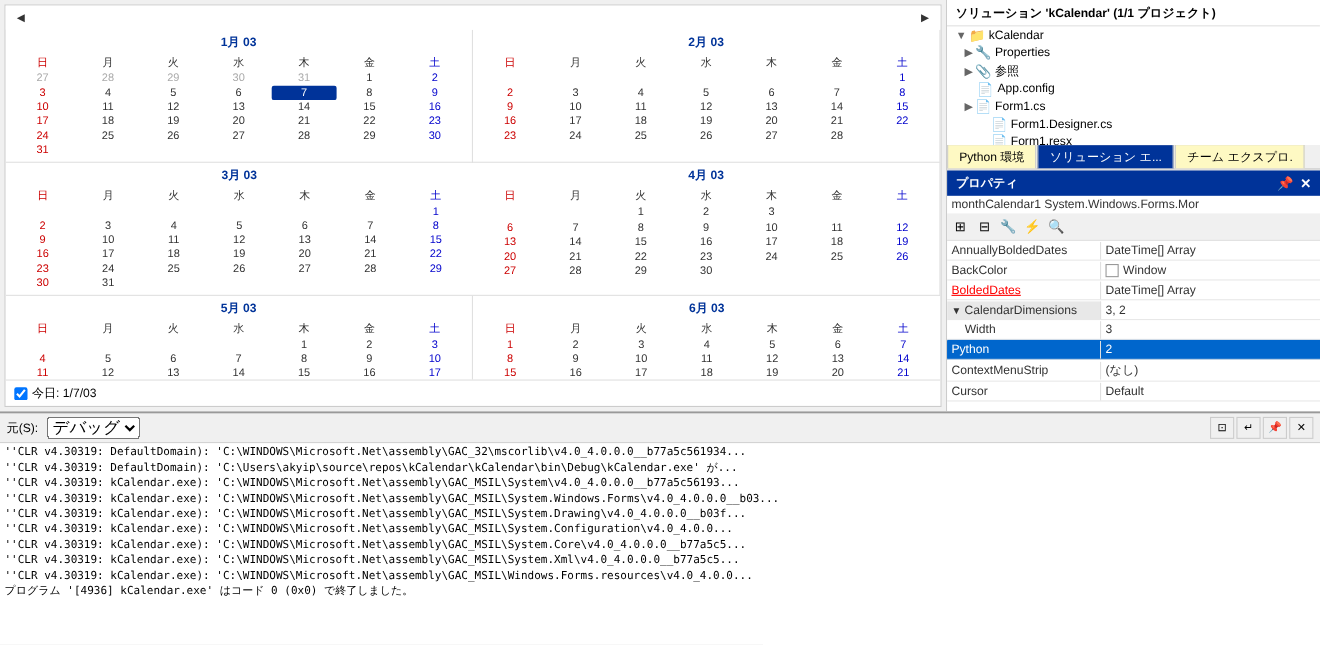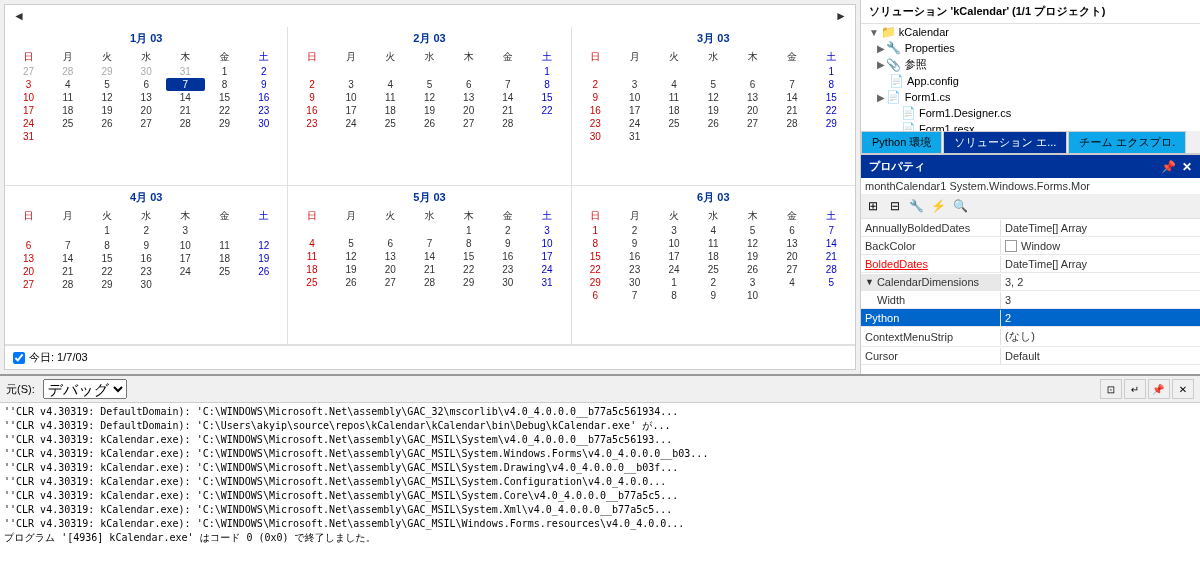--- a/index.html
+++ b/index.html
@@ -4,21 +4,21 @@
   <style>
     * { margin: 0; padding: 0; box-sizing: border-box; }
     body { width: 1200px; height: 586px; overflow: hidden; font-family: 'MS UI Gothic', 'Meiryo', sans-serif; font-size: 11px; background: #f0f0f0; display: flex; flex-direction: column; }
 
     .main-area { display: flex; flex: 1; overflow: hidden; }
 
     
     .calendar-panel { flex: 1; background: white; border: 1px solid #ccc; margin: 4px; display: flex; flex-direction: column; overflow: hidden; }
     .calendar-header { display: flex; align-items: center; justify-content: space-between; padding: 4px 8px; background: white; }
     .calendar-nav-btn { background: none; border: none; cursor: pointer; font-size: 12px; color: #333; }
-    .calendars-grid { display: grid; grid-template-columns: repeat(3, 1fr); flex: 1; overflow: hidden; }
+    .calendars-grid { display: grid; grid-template-columns: repeat(2, 1fr); flex: 1; overflow: hidden; }
     .month-calendar { border-right: 1px solid #e0e0e0; border-bottom: 1px solid #e0e0e0; padding: 4px; }
     .month-calendar:nth-child(3), .month-calendar:nth-child(6) { border-right: none; }
     .month-title { text-align: center; font-size: 11px; color: #003399; margin-bottom: 3px; font-weight: bold; }
     .cal-table { width: 100%; border-collapse: collapse; }
     .cal-table th { font-size: 10px; text-align: center; padding: 1px 2px; color: #333; font-weight: normal; }
     .cal-table th.sunday { color: #cc0000; }
     .cal-table th.saturday { color: #0000cc; }
     .cal-table td { font-size: 10px; text-align: center; padding: 1px 2px; color: #333; cursor: pointer; }
     .cal-table td.sunday { color: #cc0000; }
     .cal-table td.saturday { color: #0000cc; }
@@ -33,21 +33,21 @@
     
     .solution-explorer { flex: 1; background: white; overflow: auto; }
     .solution-header { background: white; padding: 4px 8px; font-size: 11px; font-weight: bold; border-bottom: 1px solid #e0e0e0; }
     .tree-item { display: flex; align-items: center; padding: 1px 0; cursor: pointer; white-space: nowrap; }
     .tree-icon { margin-right: 3px; font-size: 12px; }
     .tree-label { font-size: 11px; }
     .expand-btn { font-size: 10px; color: #666; margin-right: 2px; cursor: pointer; }
 
     
     .tabs-bar { display: flex; background: #f0f0f0; border-bottom: 1px solid #ccc; }
-    .tab { padding: 3px 10px; font-size: 11px; cursor: pointer; border: 1px solid #ccc; border-bottom: none; margin-right: 1px; background: #0ea5e9; }
+    .tab { padding: 3px 10px; font-size: 11px; cursor: pointer; border: 1px solid #ccc; border-bottom: none; margin-right: 1px; background: #fef9c3; }
     .tab.active { background: #003399; color: white; }
 
     
     .properties-panel { height: 220px; background: white; border-top: 1px solid #ccc; display: flex; flex-direction: column; }
     .properties-header { background: #003399; color: white; padding: 4px 8px; font-size: 11px; font-weight: bold; display: flex; align-items: center; justify-content: space-between; }
     .properties-component { font-size: 11px; padding: 2px 4px; color: #333; }
     .props-toolbar { display: flex; gap: 2px; padding: 2px; background: #f0f0f0; border-bottom: 1px solid #e0e0e0; }
     .props-tool-btn { width: 20px; height: 20px; background: none; border: 1px solid transparent; cursor: pointer; font-size: 12px; display: flex; align-items: center; justify-content: center; }
     .props-table { flex: 1; overflow-y: auto; }
     .prop-row { display: flex; border-bottom: 1px solid #e8e8e8; min-height: 18px; align-items: center; }

